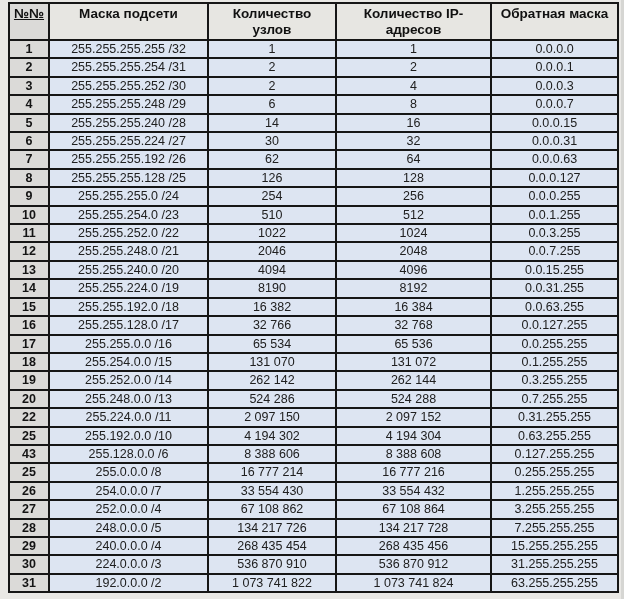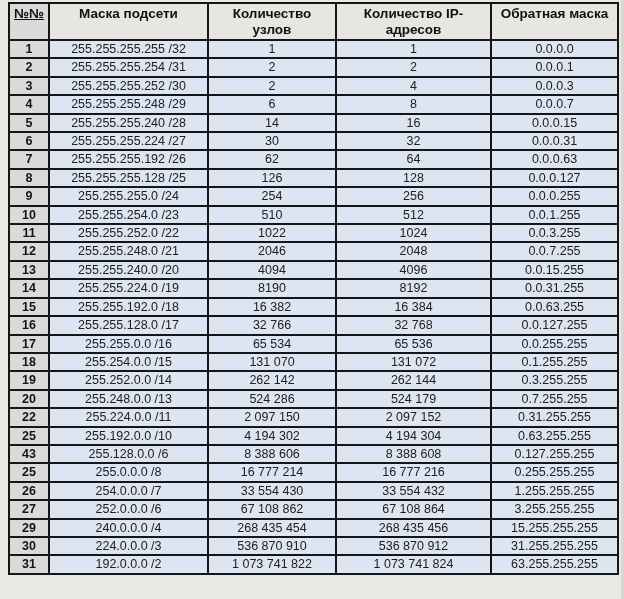--- a/index.html
+++ b/index.html
@@ -240,21 +240,21 @@
           <td class="num">19</td>
           <td>255.252.0.0 /14</td>
           <td>262 142</td>
           <td>262 144</td>
           <td>0.3.255.255</td>
         </tr>
         <tr>
           <td class="num">20</td>
           <td>255.248.0.0 /13</td>
           <td>524 286</td>
-          <td>524 179</td>
+          <td>524 288</td>
           <td>0.7.255.255</td>
         </tr>
         <tr>
           <td class="num">22</td>
           <td>255.224.0.0 /11</td>
           <td>2 097 150</td>
           <td>2 097 152</td>
           <td>0.31.255.255</td>
         </tr>
         <tr>
@@ -280,24 +280,31 @@
         </tr>
         <tr>
           <td class="num">26</td>
           <td>254.0.0.0 /7</td>
           <td>33 554 430</td>
           <td>33 554 432</td>
           <td>1.255.255.255</td>
         </tr>
         <tr>
           <td class="num">27</td>
-          <td>252.0.0.0 /6</td>
+          <td>252.0.0.0 /4</td>
           <td>67 108 862</td>
           <td>67 108 864</td>
           <td>3.255.255.255</td>
+        </tr>
+        <tr>
+          <td class="num">28</td>
+          <td>248.0.0.0 /5</td>
+          <td>134 217 726</td>
+          <td>134 217 728</td>
+          <td>7.255.255.255</td>
         </tr>
         <tr>
           <td class="num">29</td>
           <td>240.0.0.0 /4</td>
           <td>268 435 454</td>
           <td>268 435 456</td>
           <td>15.255.255.255</td>
         </tr>
         <tr>
           <td class="num">30</td>

